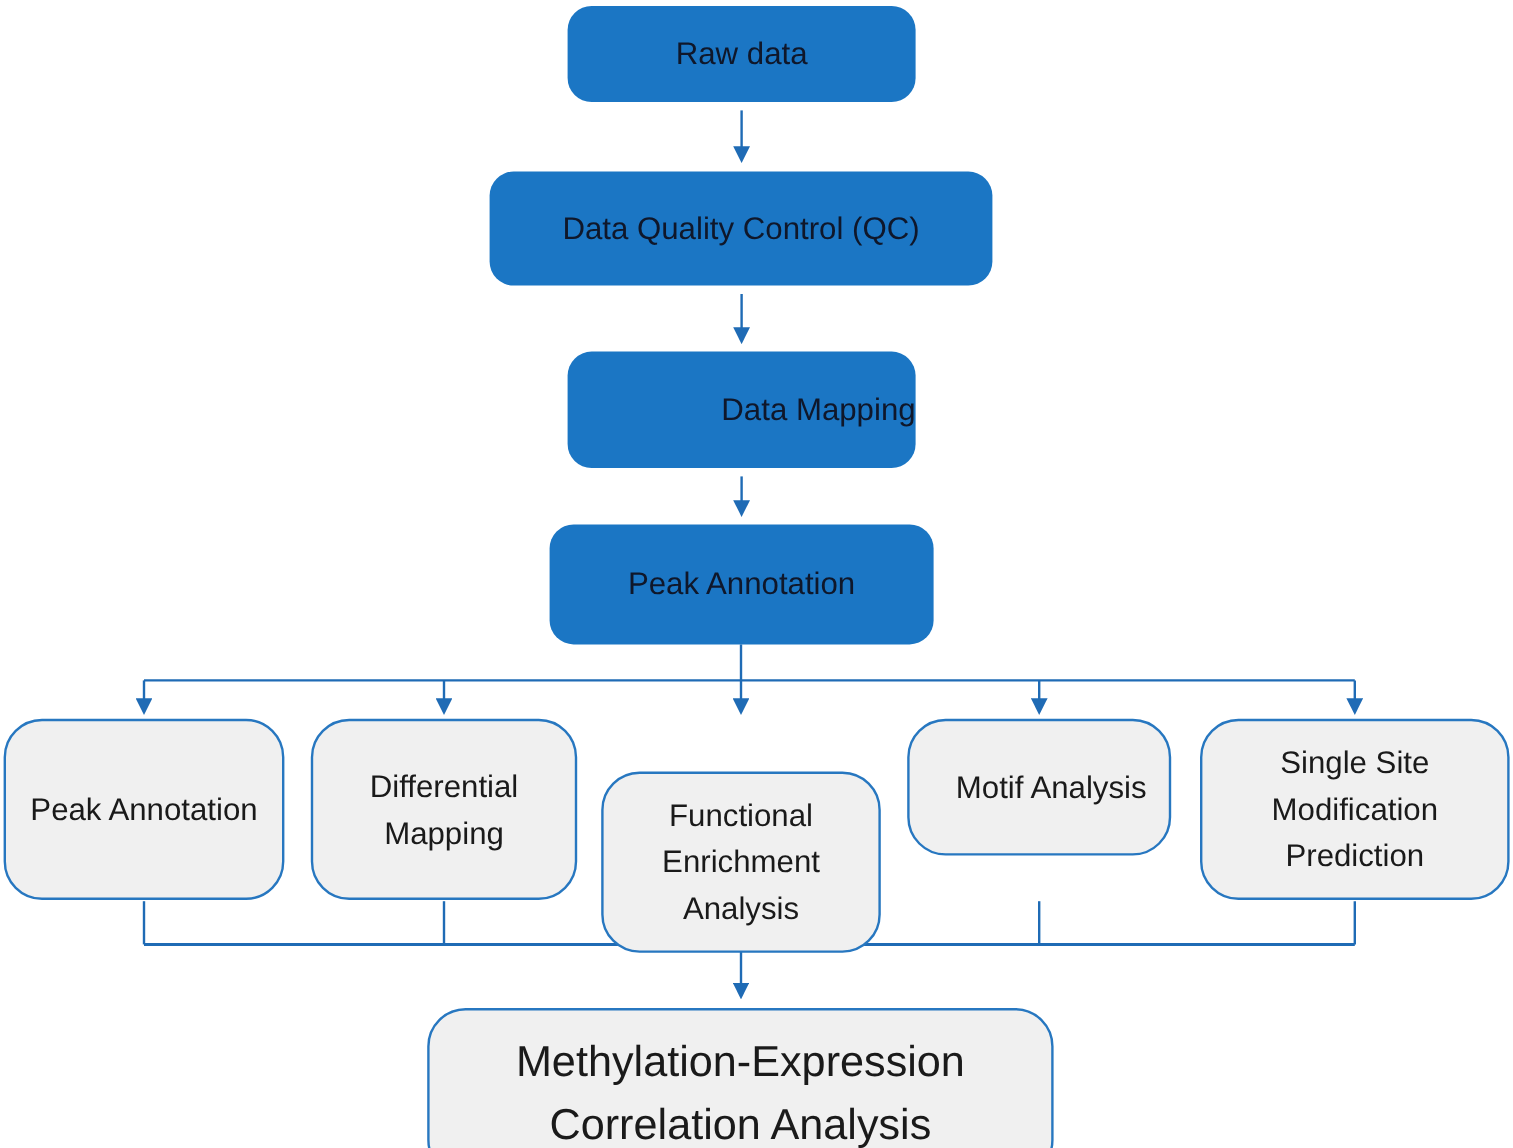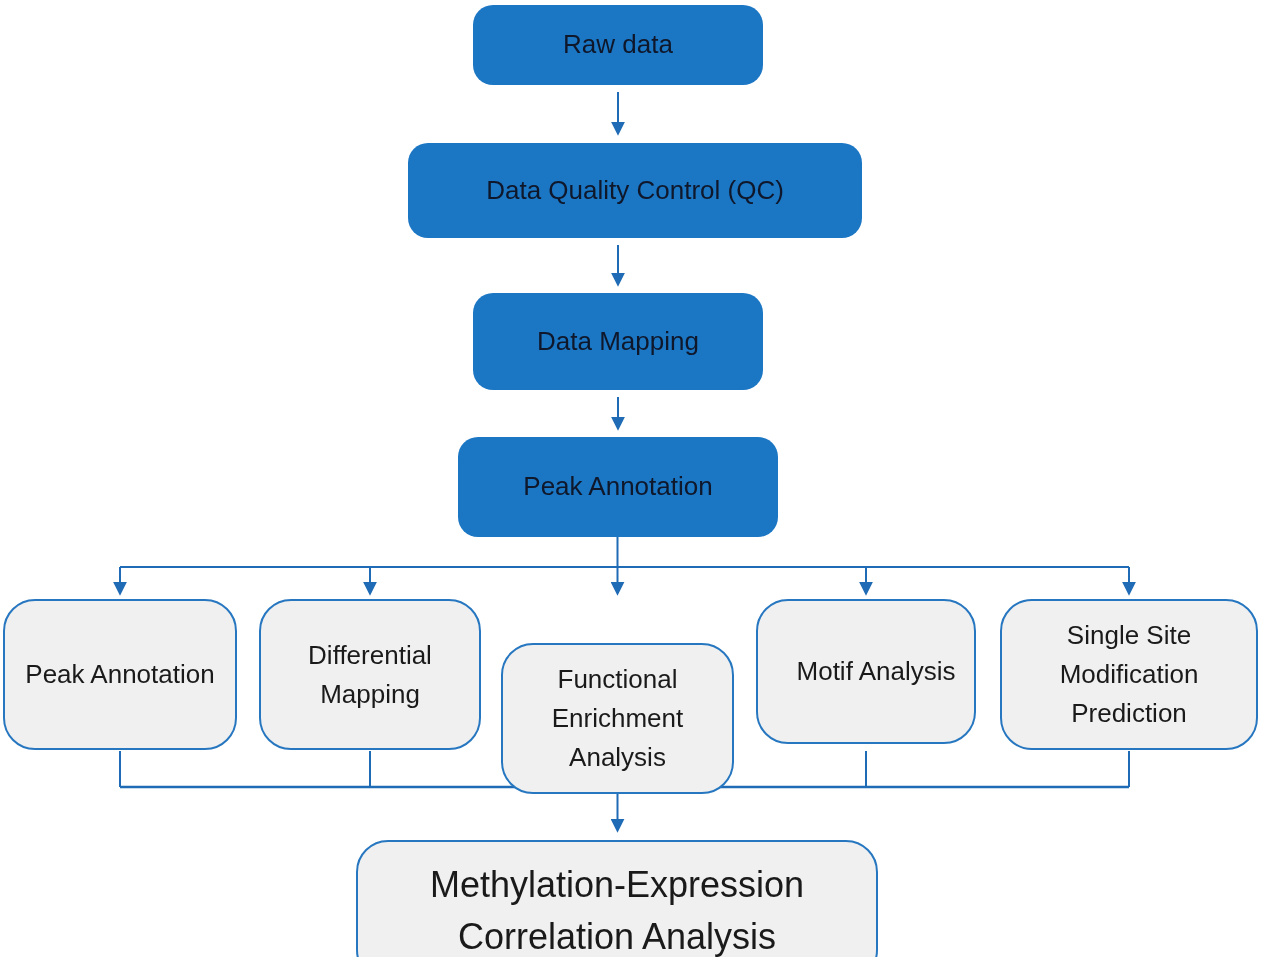--- a/index.html
+++ b/index.html
@@ -41,28 +41,28 @@
     background: #F0F0F0;
     color: #1a1a1a;
     border: 2.5px solid #2777C0;
     border-radius: 32px;
     font-size: 26px;
     line-height: 1.5;
     padding: 0 12px;
   }
   
   .box-raw      { left: 473px; top: 5px;   width: 290px; height: 80px;  }
-  .box-qc       { left: 408px; top: 143px; width: 454px; height: 95px;  }
-  .box-mapping  { left: 473px; top: 293px; width: 290px; height: 97px;  }
+  .box-qc       { left: 408px; top: 143px; width: 419px; height: 95px;  }
+  .box-mapping  { left: 473px; top: 293px; width: 290px; height: 97px; justify-content: flex-end;  }
   .box-peakann  { left: 458px; top: 437px; width: 320px; height: 100px; }
   
   .box-a1 { left: 3px;    top: 599px; width: 234px; height: 151px; }
   .box-a2 { left: 259px;  top: 599px; width: 222px; height: 151px; }
   .box-a3 { left: 501px;  top: 599px; width: 233px; height: 151px; margin-top: 44px; }
-  .box-a4 { left: 756px;  top: 599px; width: 220px; height: 145px; padding-left: 32px; }
+  .box-a4 { left: 756px;  top: 599px; width: 220px; height: 114px; padding-left: 32px; }
   .box-a5 { left: 1000px; top: 599px; width: 258px; height: 151px; }
   
   .box-final { left: 356px; top: 840px; width: 522px; height: 142px; font-size: 36px; line-height: 1.45; }
 </style>
 </head>
 <body>
 
 <div class="canvas">
 
   <svg class="connector-layer" viewBox="0 0 1261 957" xmlns="http://www.w3.org/2000/svg">

